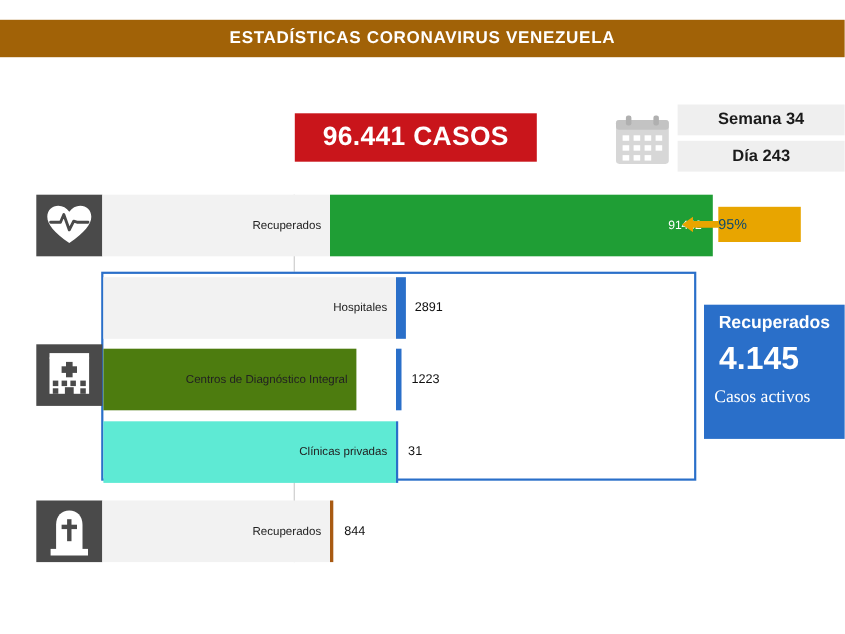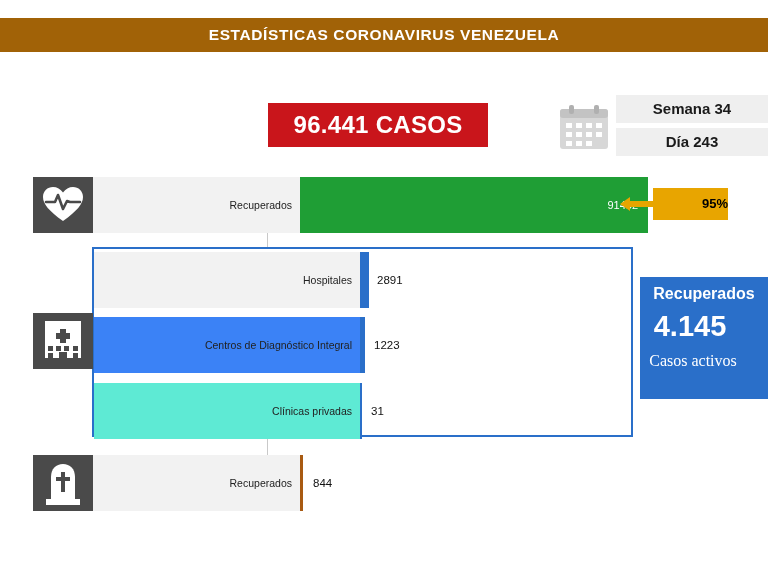--- a/index.html
+++ b/index.html
@@ -137,25 +137,25 @@
     left: 267px; width: 348px;
     background: #1f9e35;
   }
 
   
   .pct-badge {
     position: absolute;
     left: 653px; top: 188px;
     width: 75px; height: 32px;
     background: #e8a500;
-    color: #000000;
-    text-align: right;
+    color: #0c4a6e;
+    text-align: left;
     line-height: 32px;
     font-size: 13px;
-    font-weight: bold;
+    font-weight: normal;
   }
   .arrow-left {
     position: absolute;
     left: 620px; top: 197px;
     width: 34px; height: 14px;
   }
   .arrow-left svg { display: block; }
 
   
   .active-panel {
@@ -190,21 +190,21 @@
     font-size: 16px;
     font-family: Liberation Serif, serif;
   }
 
   
   #row-hospitales { top: 252px; left: 94px; width: 537px; }
   #row-hospitales .row-label-band { left: 0; width: 266px; background:#f2f2f2; }
   #row-hospitales .bar { left: 266px; width: 9px; background: #2a6fc9; }
 
   #row-cdi { top: 317px; left: 94px; width: 537px; }
-  #row-cdi .row-label-band { left: 0; width: 266px; background:#3b82f6; }
+  #row-cdi .row-label-band { left: 0; width: 230px; background:#4d7c0f; }
   #row-cdi .bar { left: 266px; width: 5px; background: #2a6fc9; }
 
   #row-clinicas { top: 383px; left: 94px; width: 537px; }
   #row-clinicas .row-label-band { left: 0; width: 266px; background:#5eead4; }
   #row-clinicas .bar { left: 266px; width: 2px; background: #2a6fc9; }
 
   .panel-icon {
     position: absolute;
     left: 33px; top: 313px;
     width: 60px; height: 56px;

